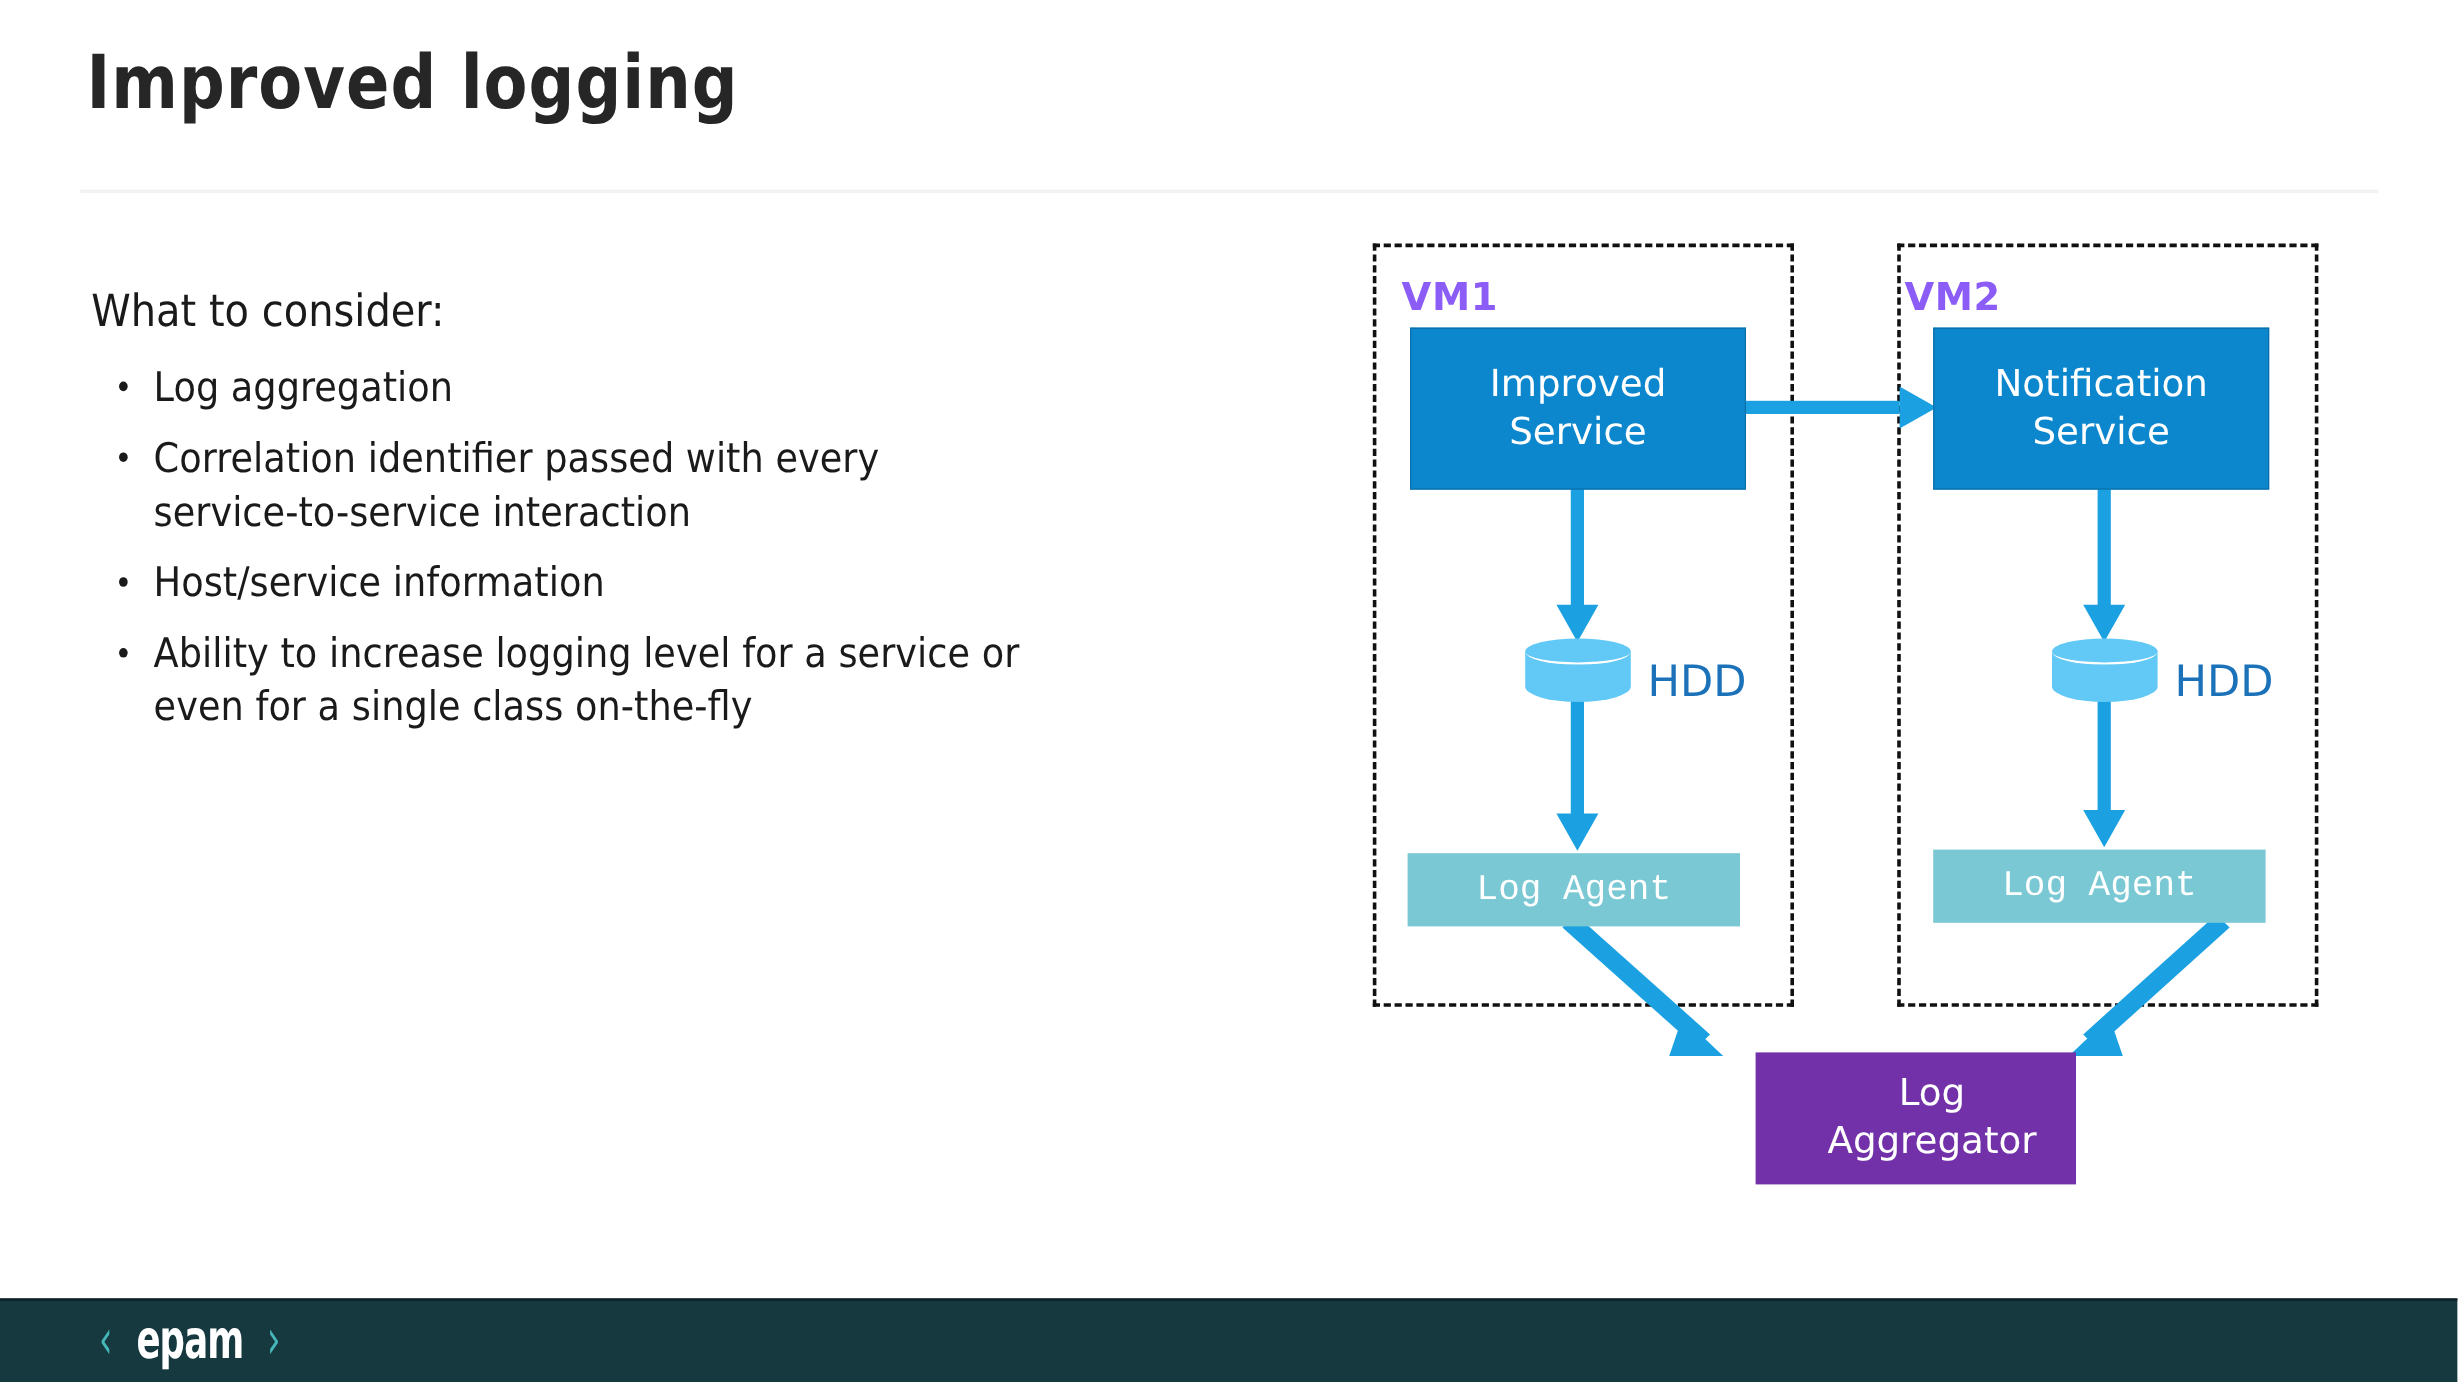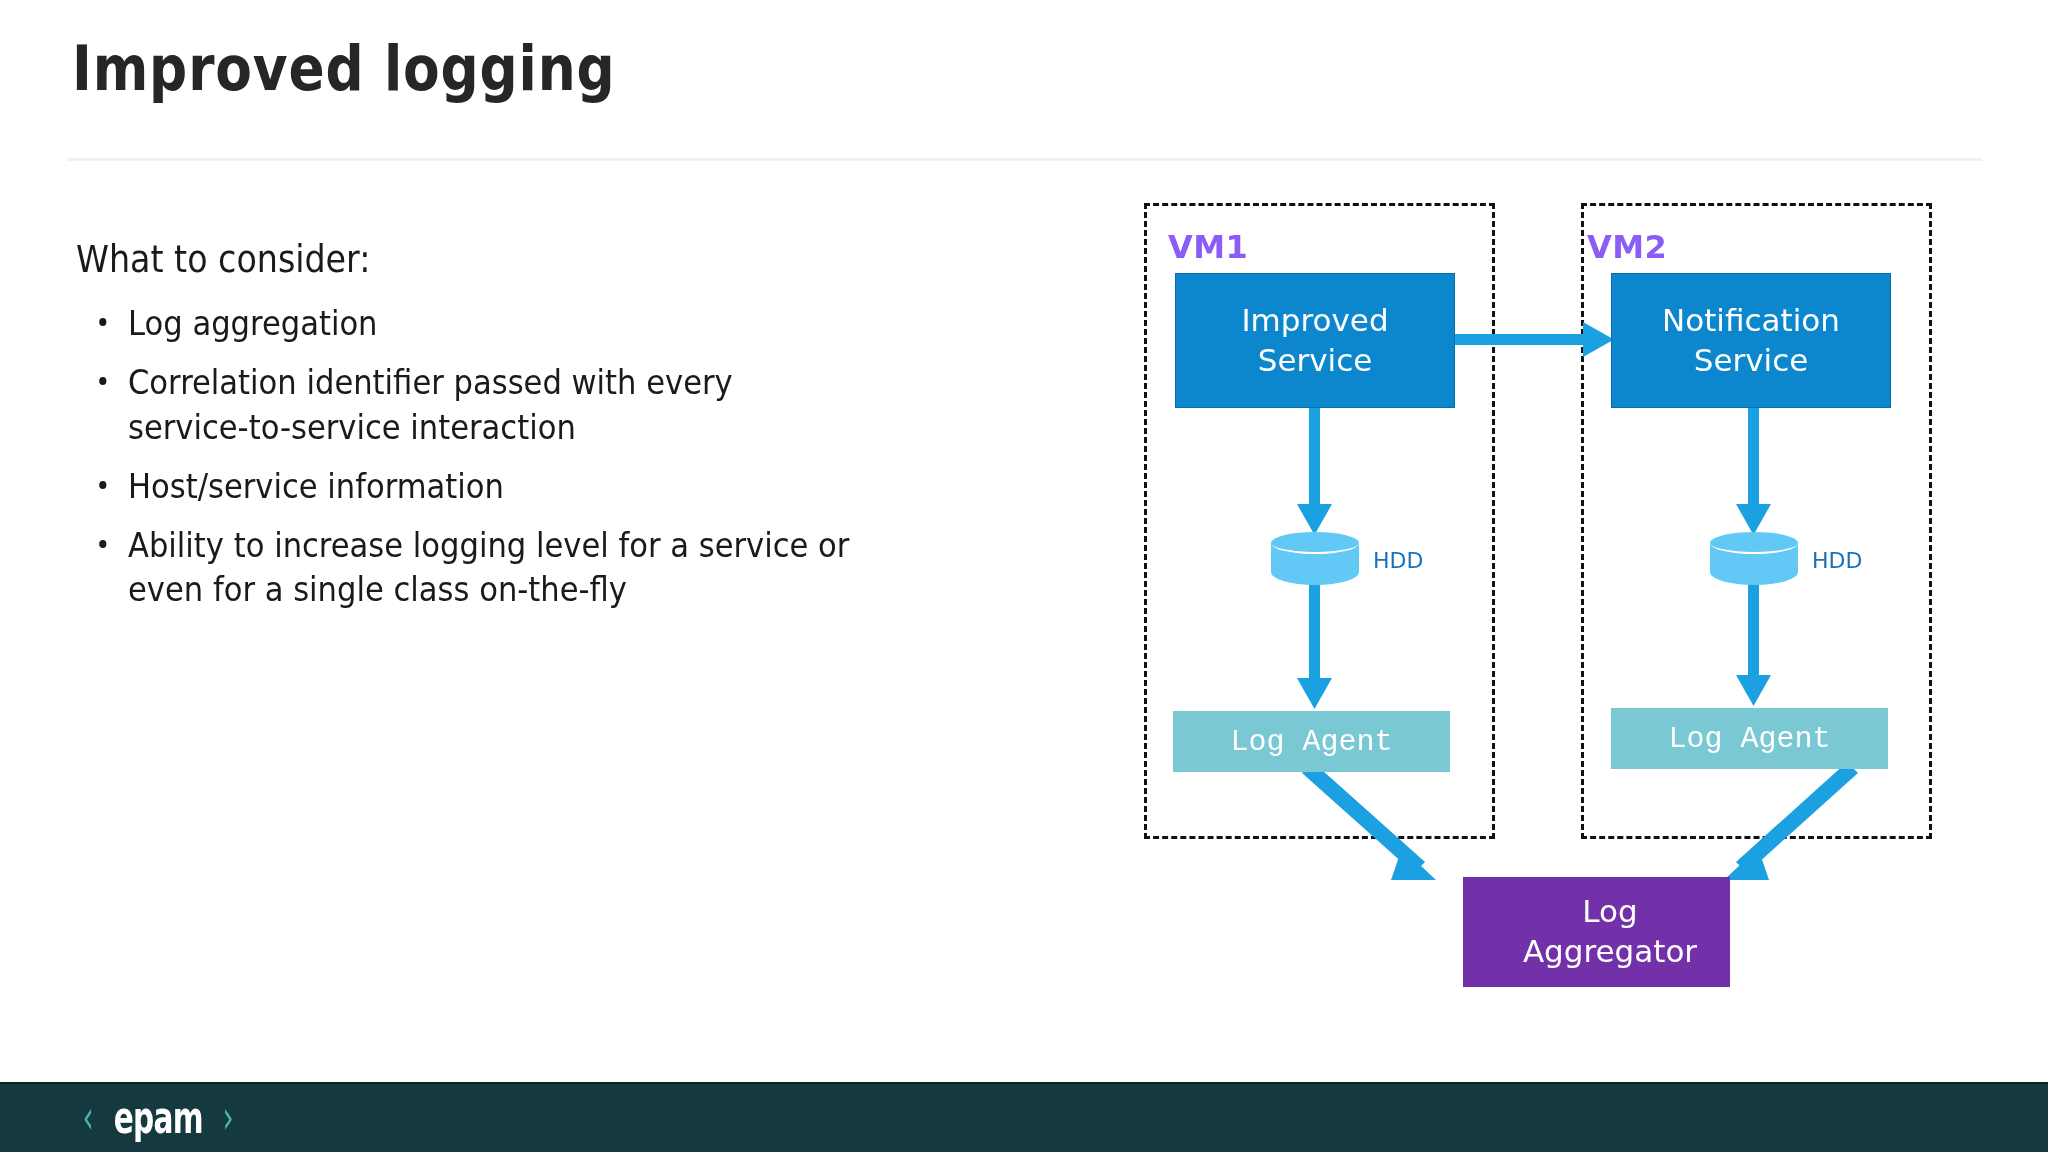--- a/index.html
+++ b/index.html
@@ -182,21 +182,21 @@
     left: 0; top: 0;
     width: 88px; height: 22px;
     background: #62c8f5;
     border-radius: 50%;
     border-bottom: 2px solid #ffffff;
     box-sizing: border-box;
   }
   .hdd-label {
     position: absolute;
     font-family: "DejaVu Sans", sans-serif;
-    font-size: 22px;
+    font-size: 36px;
     color: #1b72b8;
   }
   #hdd1label { left: 243px; top: 358px; }
   #hdd2label { left: 682px; top: 358px; }
 
   
   .arrow-layer {
     position: absolute;
     left: 0; top: 0;
     width: 890px; height: 830px;

